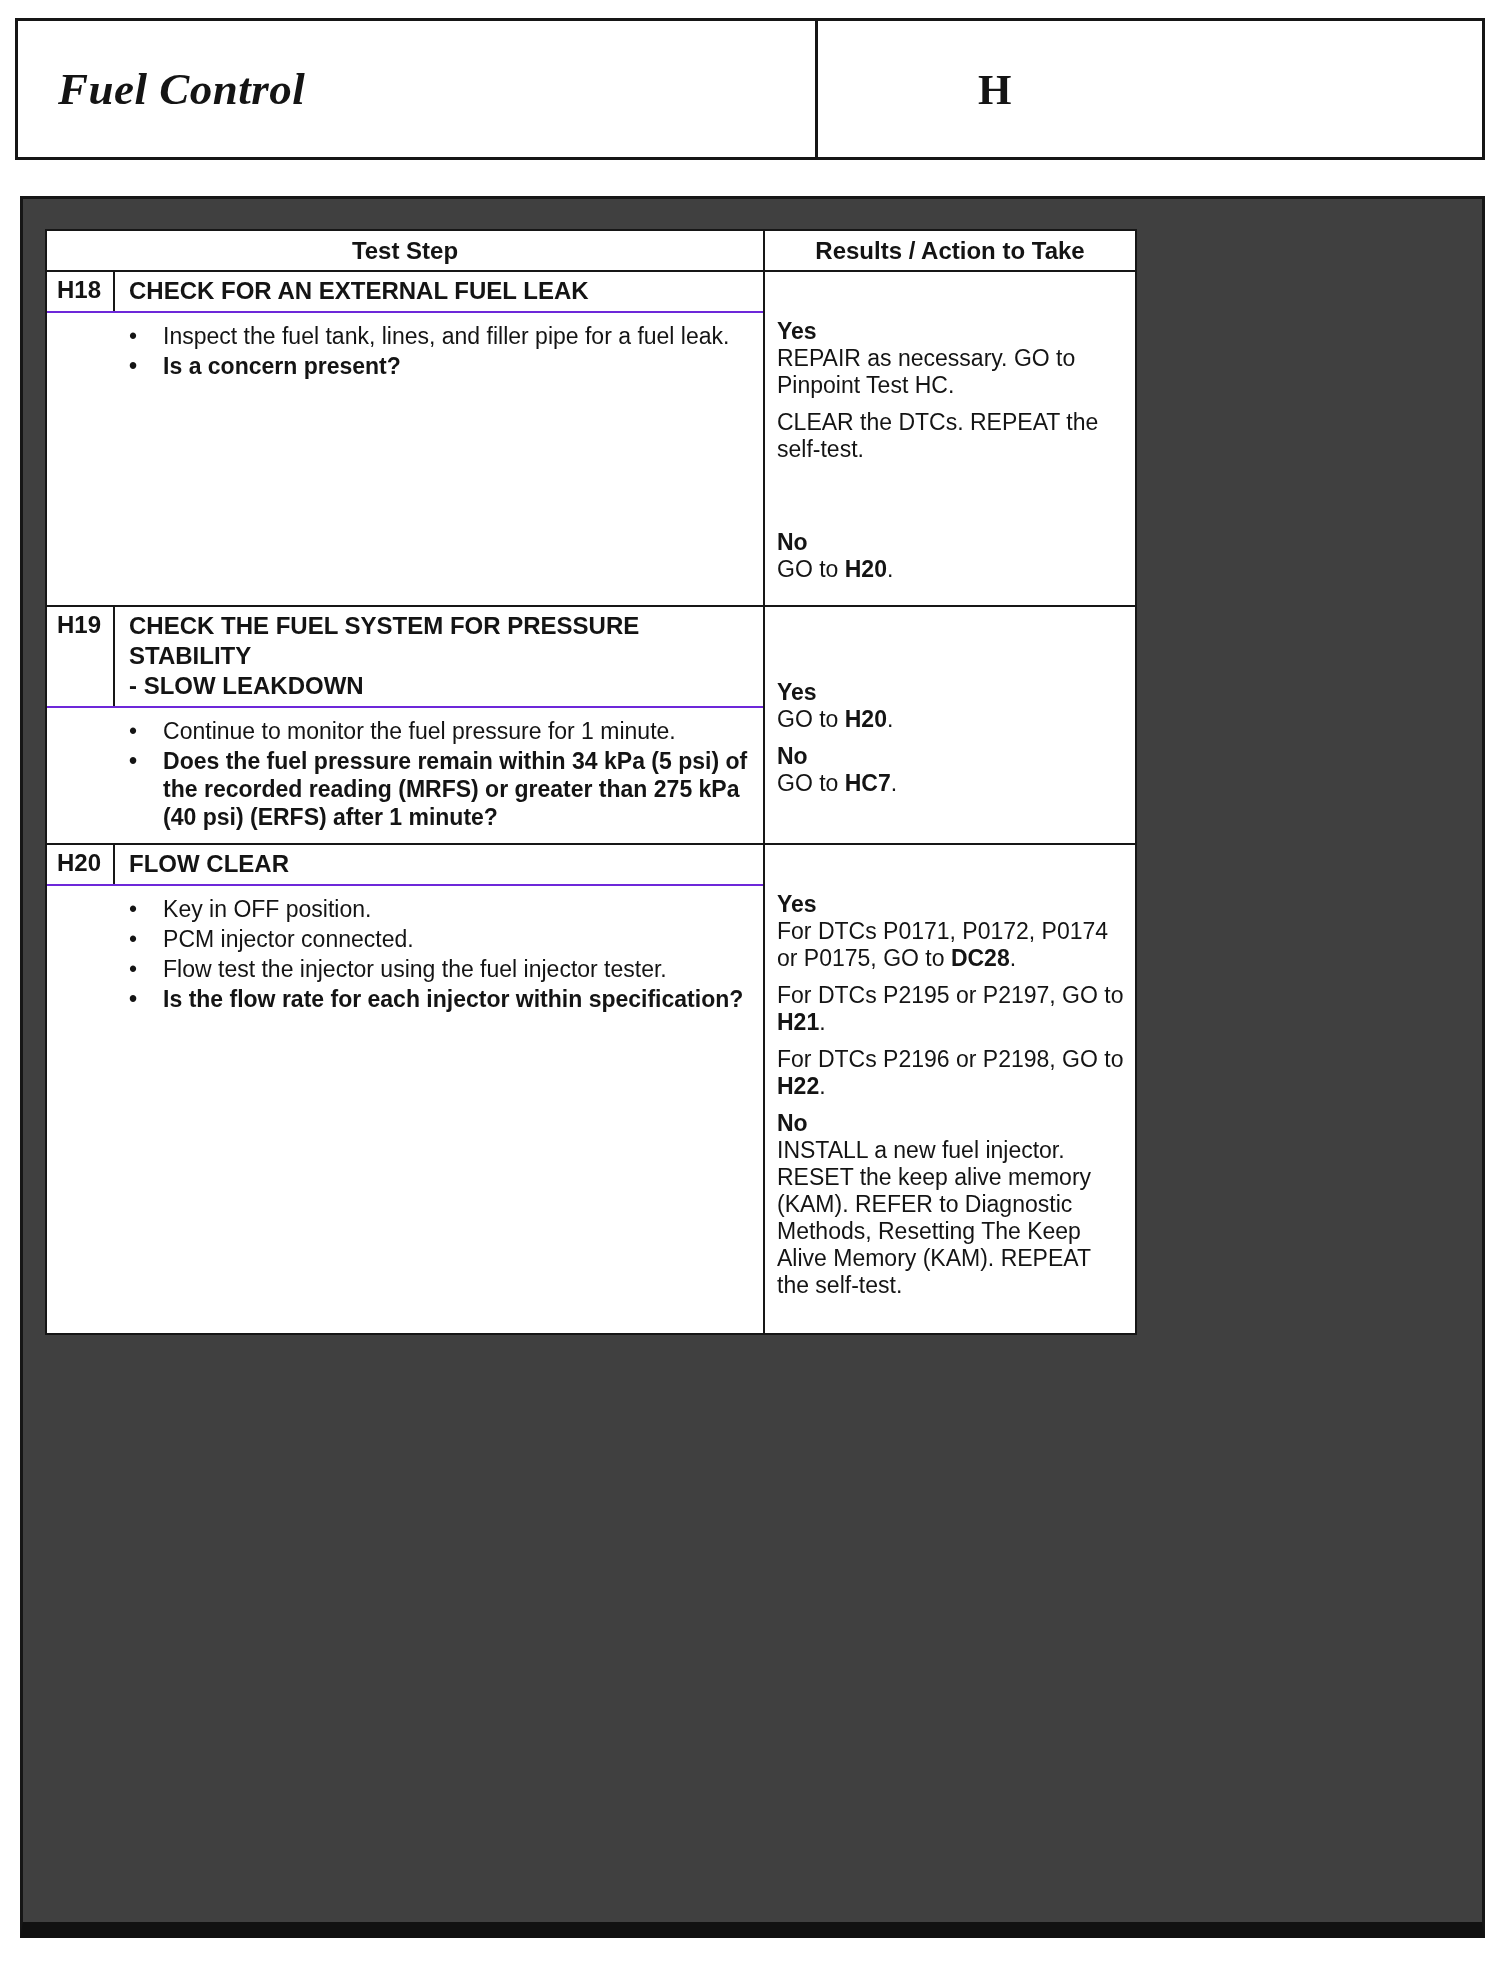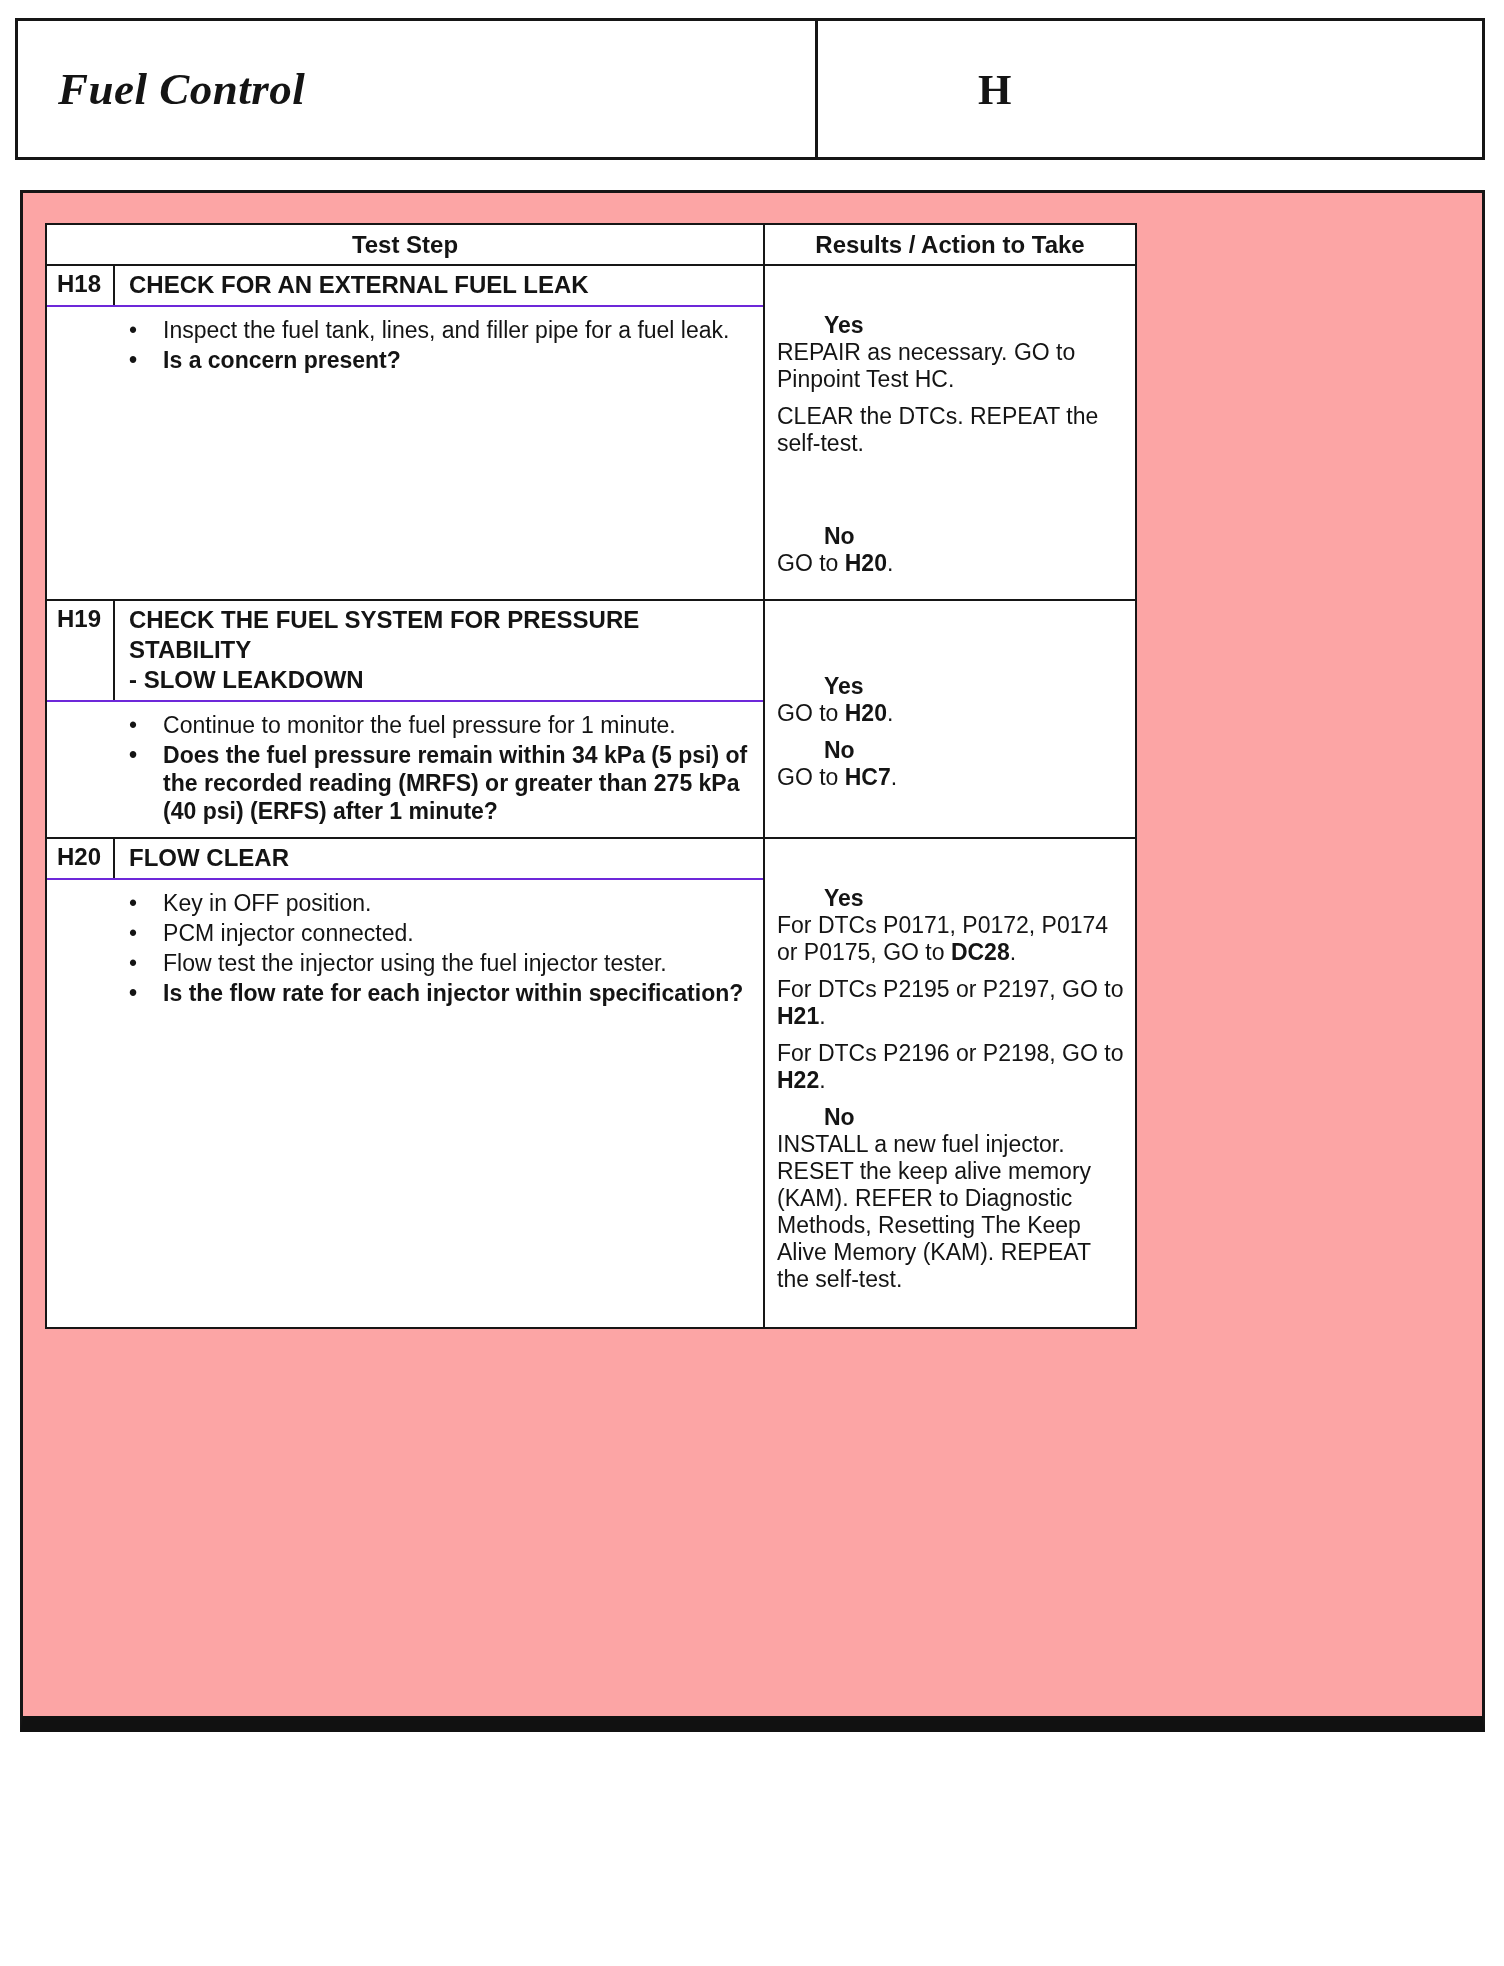--- a/index.html
+++ b/index.html
@@ -34,25 +34,25 @@
     display: flex; align-items: center;
     padding-left: 160px;
   }
   .header-letter {
     font-family: "Liberation Serif", serif;
     font-weight: bold; font-size: 43px;
   }
 
   
   .main-box {
-    position: absolute; left: 20px; top: 190px;
-    width: 1465px; height: 1542px;
+    position: absolute; left: 20px; top: 196px;
+    width: 1465px; height: 1742px;
     border: 3px solid #161616;
     border-bottom: 16px solid #111111;
-    background: #fca5a5;
+    background: #404040;
   }
 
   
   .test-table {
     position: absolute; left: 22px; top: 30px;
     width: 1092px;
     border: 2px solid #161616;
     background: #fff;
   }
   .table-header {
@@ -110,21 +110,20 @@
   .step.bold { font-weight: bold; }
 
   .section-right {
     flex: 1;
     font-size: 23px;
     padding: 46px 10px 12px 12px;
   }
   .result-label {
     font-weight: bold;
     line-height: 27px;
-    margin-left: 47px;
   }
   .result-para {
     line-height: 27px;
     margin-bottom: 10px;
   }
   .result-para .bold { font-weight: bold; }
 
   
   .section[data-code="H18"] { min-height: 305px; }
   .section[data-code="H19"] { min-height: 175px; }

